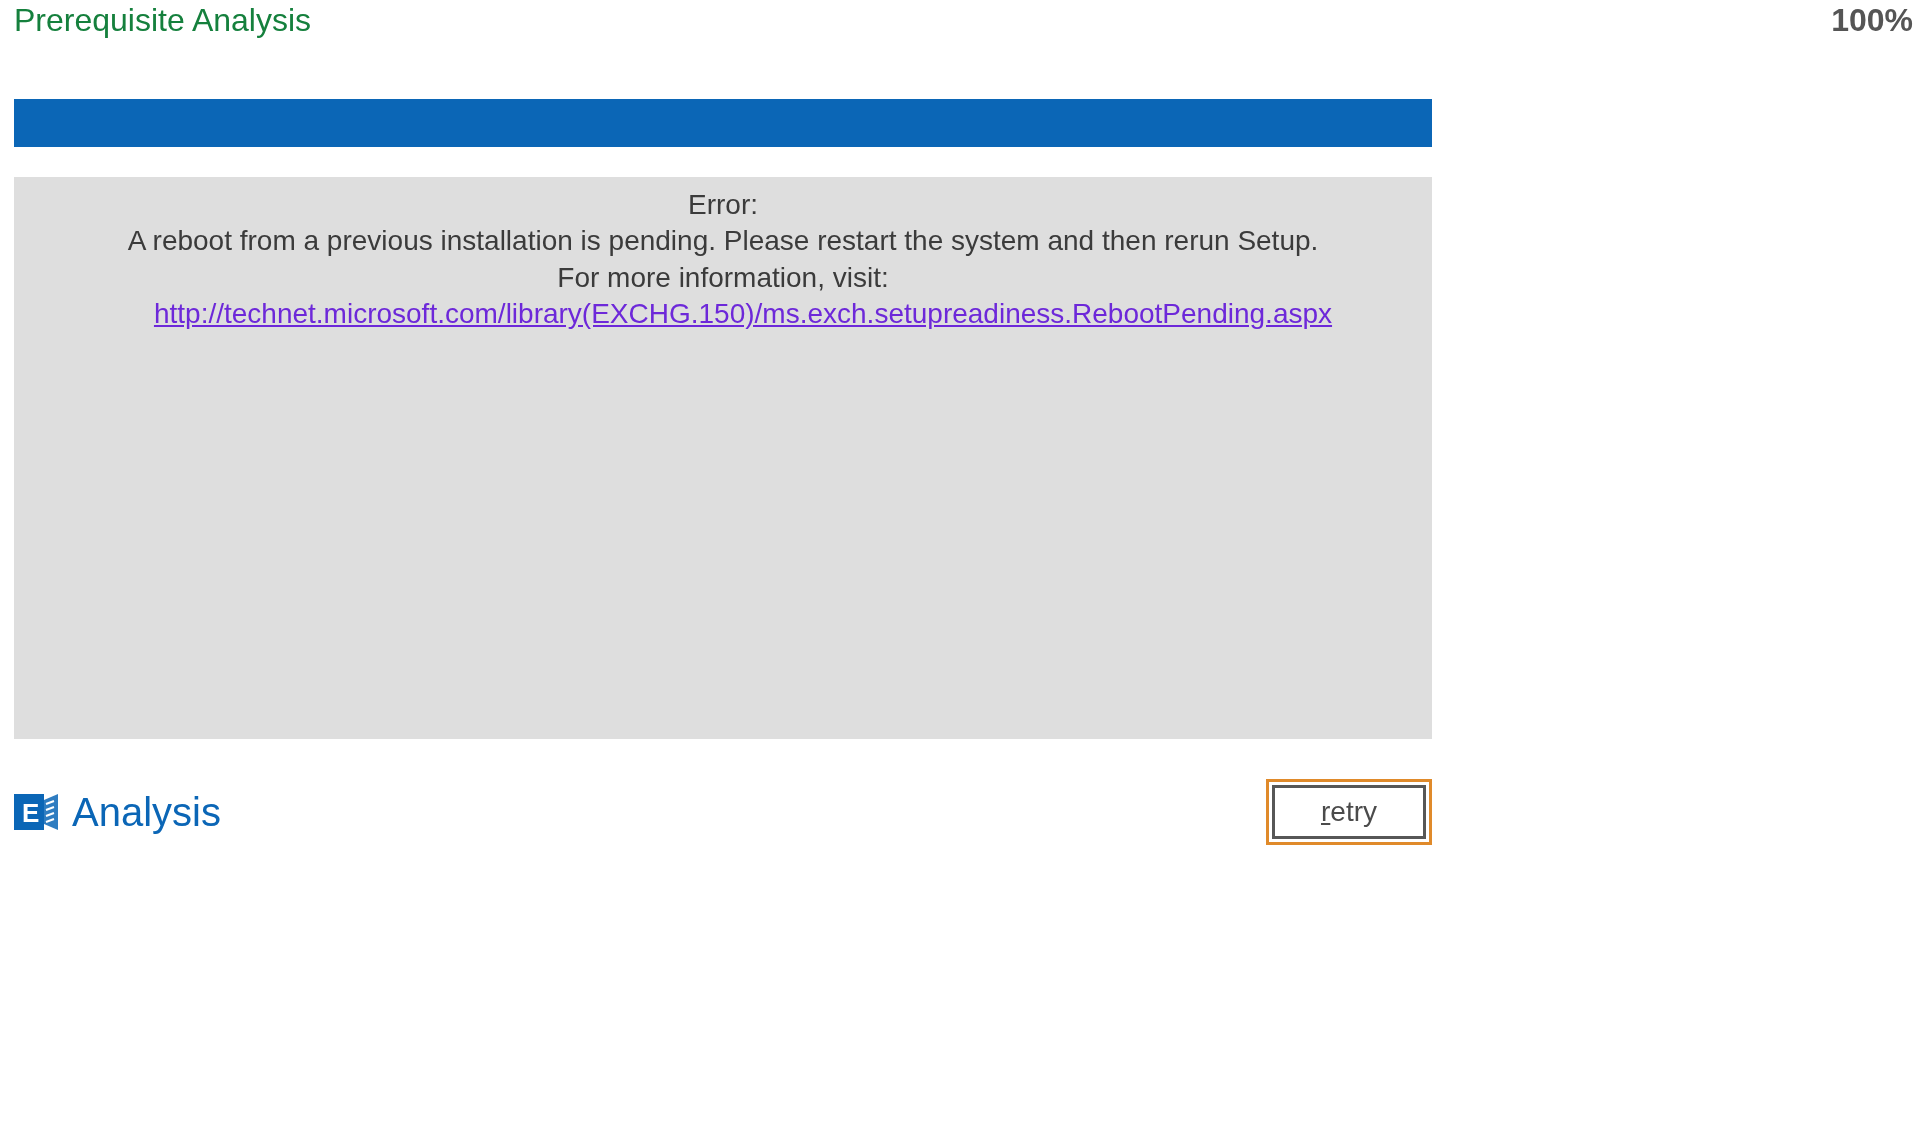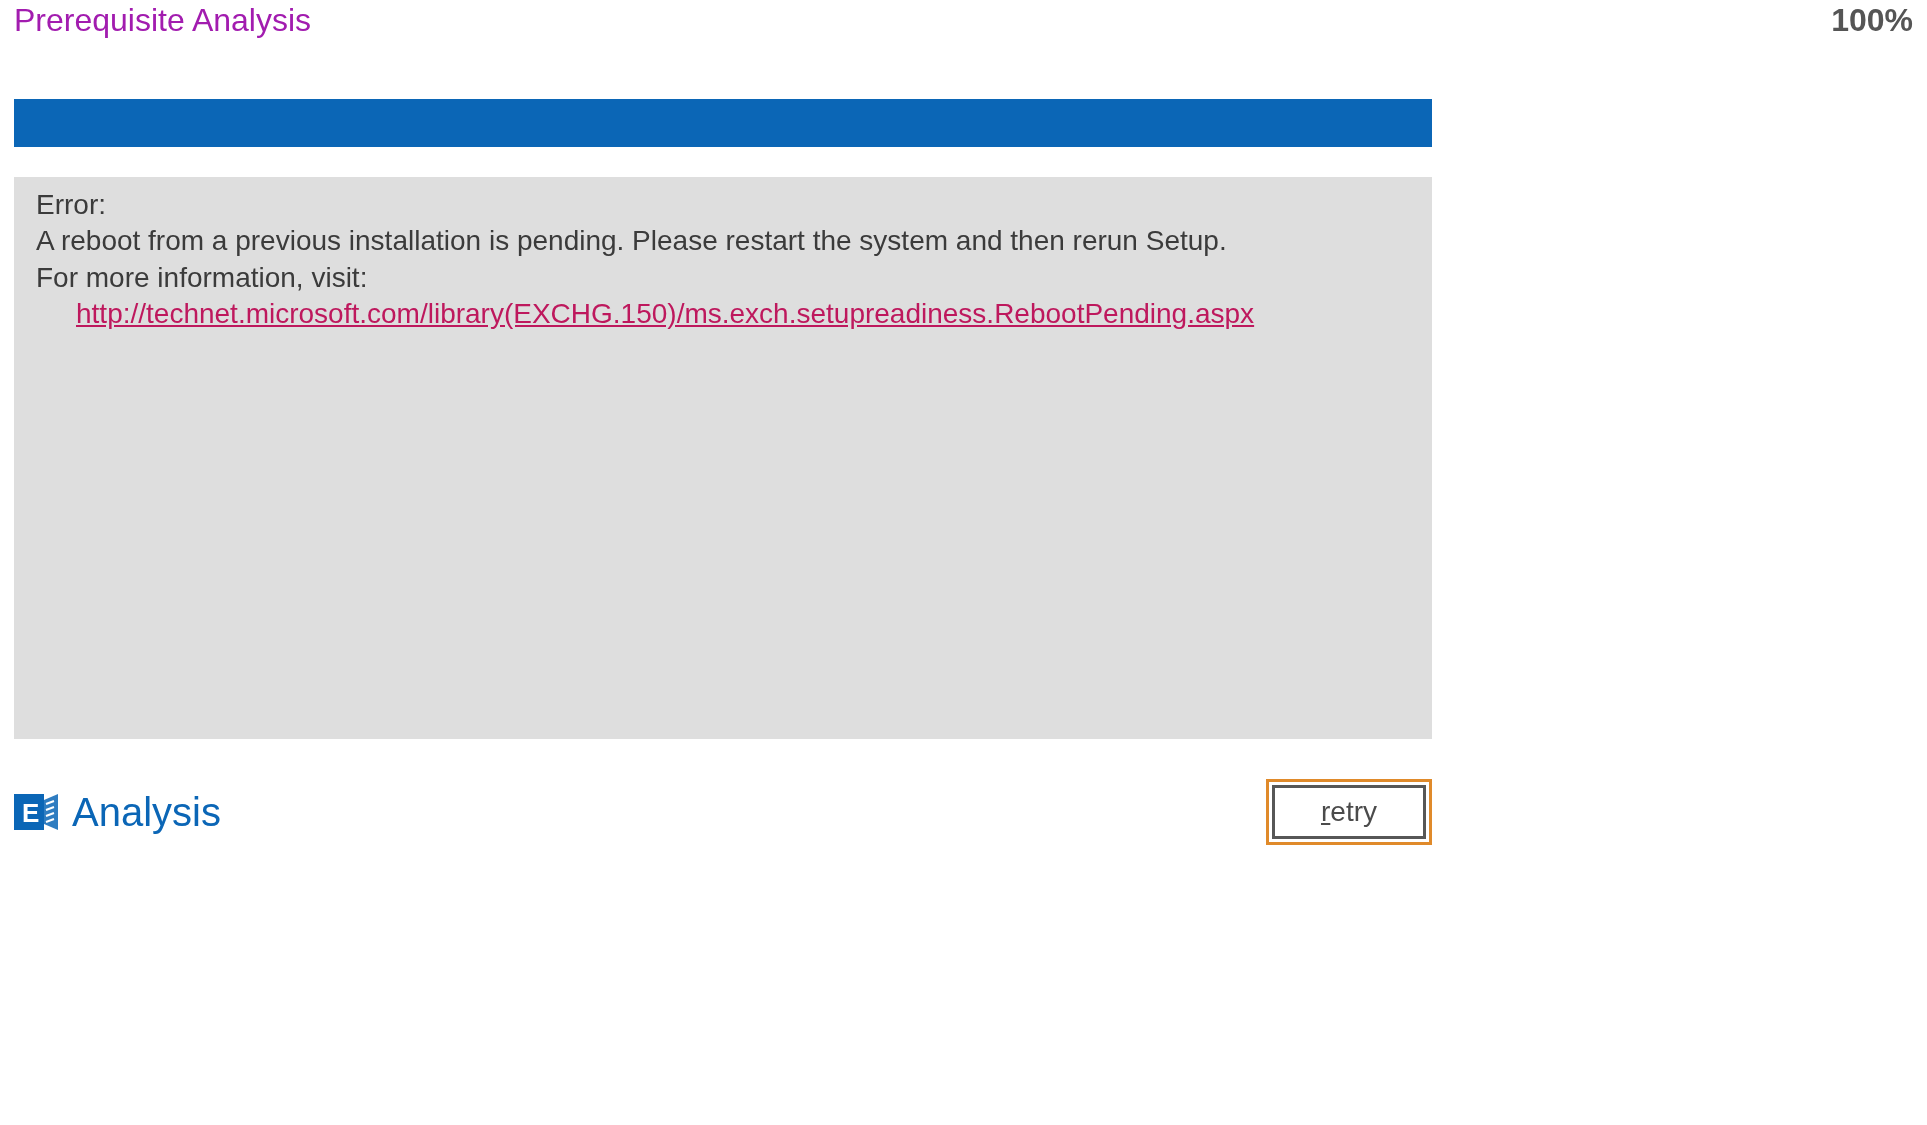--- a/index.html
+++ b/index.html
@@ -19,21 +19,21 @@
       display: flex;
       justify-content: space-between;
       align-items: flex-start;
       padding-top: 2px;
       padding-left: 0;
       padding-right: 0;
       padding-bottom: 60px;
     }
     .step-title {
       font-size: 32px;
-      color: #a21caf;
+      color: #15803d;
       font-weight: 400;
     }
     .percent {
       font-size: 32px;
       color: #555;
       font-weight: 700;
     }
     .progress-bar-track {
       width: 1418px;
       height: 48px;
@@ -41,32 +41,33 @@
       margin-bottom: 30px;
     }
     .error-panel {
       width: 1418px;
       height: 562px;
       background: #dedede;
       padding: 10px 22px;
       color: #3b3b3b;
       font-size: 28px;
       line-height: 1.3;
+      text-align: center;
     }
     .error-panel .error-heading {
       font-weight: 400;
     }
     .error-panel .error-body {
       font-weight: 400;
     }
     .error-panel .more-info-line {
       font-weight: 400;
     }
     .error-link {
-      color: #be185d;
+      color: #6d28d9;
       text-decoration: underline;
       font-weight: 400;
       margin-left: 40px;
     }
     .footer-row {
       display: flex;
       justify-content: space-between;
       align-items: center;
       width: 1418px;
       margin-top: 40px;

